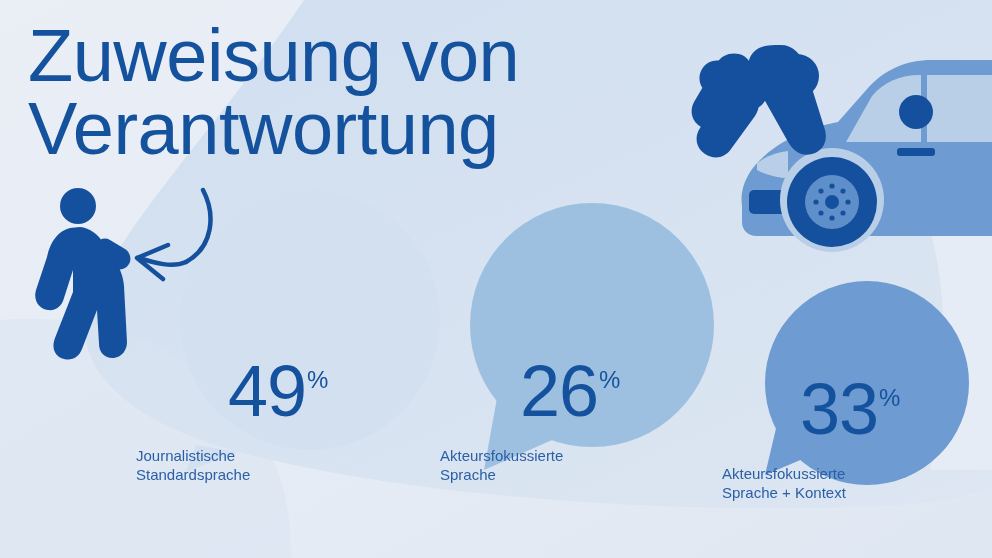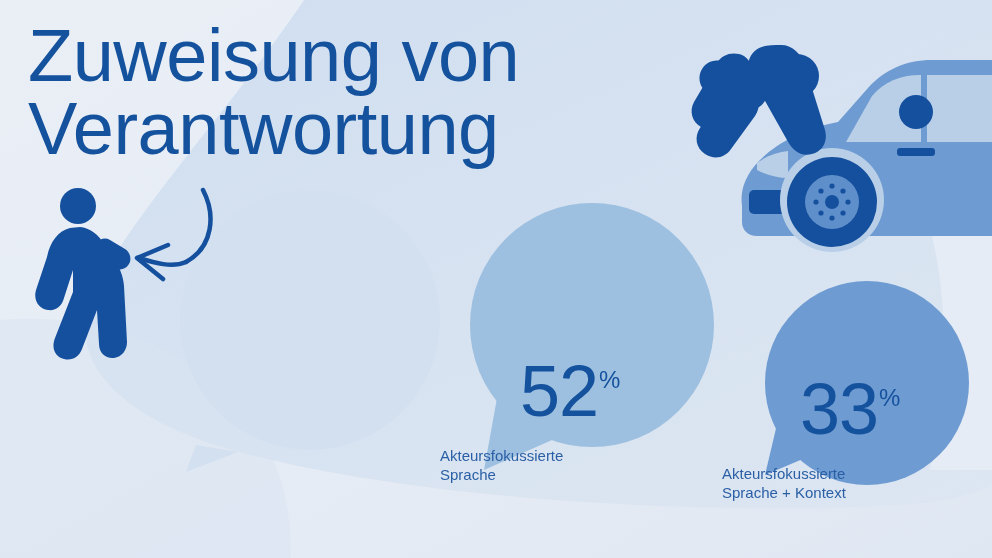--- a/index.html
+++ b/index.html
@@ -157,23 +157,28 @@
                  L 749 81 C 754 72, 752 61, 744 56 Z"></path>
         <path d="M 742 108 C 752 112, 762 108, 766 99 C 770 90, 766 80, 757 76
                  L 724 62 C 715 58, 705 62, 701 71 C 697 80, 701 90, 710 94 Z"></path>
       </g>
     </g>
   </svg>
 
   <div class="title">Zuweisung von
 Verantwortung</div>
 
+  <div class="stat" id="stat-0">
+    <span class="num">49</span><span class="pct">%</span>
+    <div class="lbl">Journalistische
+Standardsprache</div>
+  </div>
 
   <div class="stat" id="stat-1">
-    <span class="num">52</span><span class="pct">%</span>
+    <span class="num">26</span><span class="pct">%</span>
     <div class="lbl">Akteursfokussierte
 Sprache</div>
   </div>
 
   <div class="stat" id="stat-2">
     <span class="num">33</span><span class="pct">%</span>
     <div class="lbl">Akteursfokussierte
 Sprache + Kontext</div>
   </div>
 

